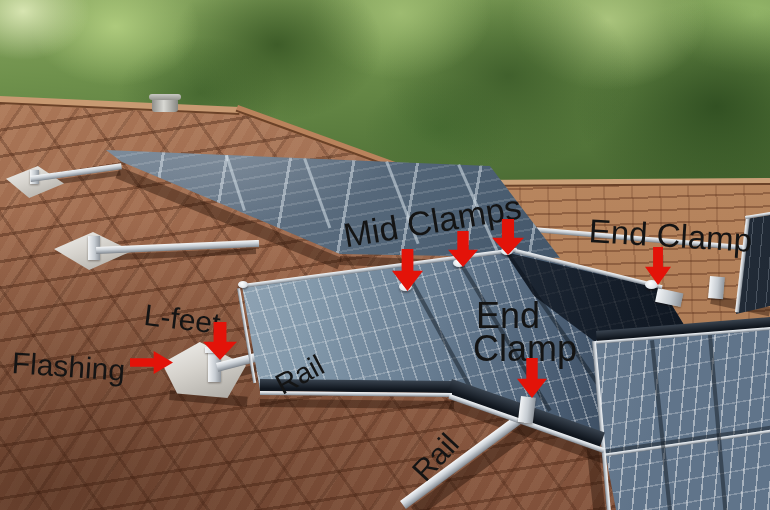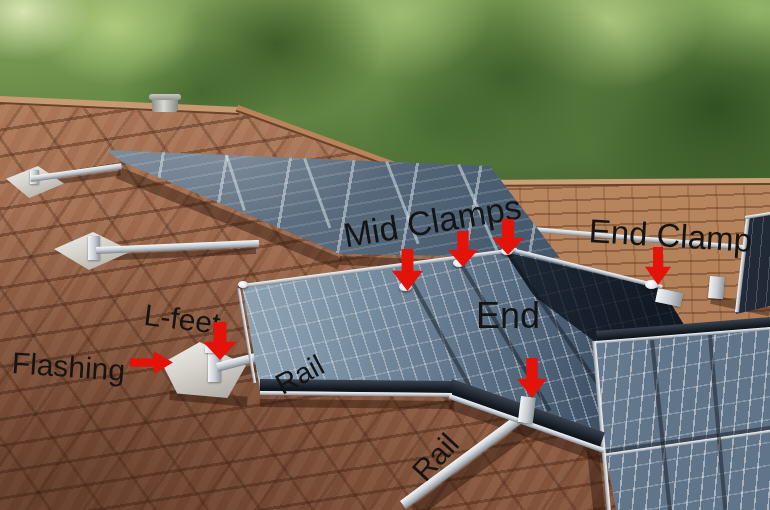--- a/index.html
+++ b/index.html
@@ -183,20 +183,21 @@
   <div class="lbl" style="left:341px;top:219px;font-size:34px;transform:rotate(-9.5deg)">Mid Clamps</div>
   <div class="arr down" style="left:392px;top:249px;width:31px;height:42px"></div>
   <div class="arr down" style="left:448px;top:231px;width:30px;height:36px"></div>
   <div class="arr down" style="left:492px;top:219px;width:32px;height:36px"></div>
 
   <div class="lbl" style="left:590px;top:214px;font-size:33px;transform:rotate(3.5deg)">End Clamp</div>
   <div class="arr down" style="left:645px;top:247px;width:26px;height:38px"></div>
 
   <div class="lbl" style="left:476px;top:299px;font-size:36px;line-height:33px">
     <div>End</div>
+    <div style="margin-left:-3px">Clamp</div>
   </div>
   <div class="arr down" style="left:517px;top:358px;width:30px;height:40px"></div>
 
   <div class="lbl" style="left:146px;top:300px;font-size:30px;transform:rotate(7deg)">L-feet</div>
   <div class="arr down" style="left:203px;top:322px;width:34px;height:38px"></div>
 
   <div class="lbl" style="left:13px;top:348px;font-size:30px;transform:rotate(4deg)">Flashing</div>
   <div class="arr right" style="left:130px;top:351px;width:43px;height:23px"></div>
 
   <div class="lbl" style="left:271px;top:374px;font-size:29px;transform:rotate(-28deg)">Rail</div>

